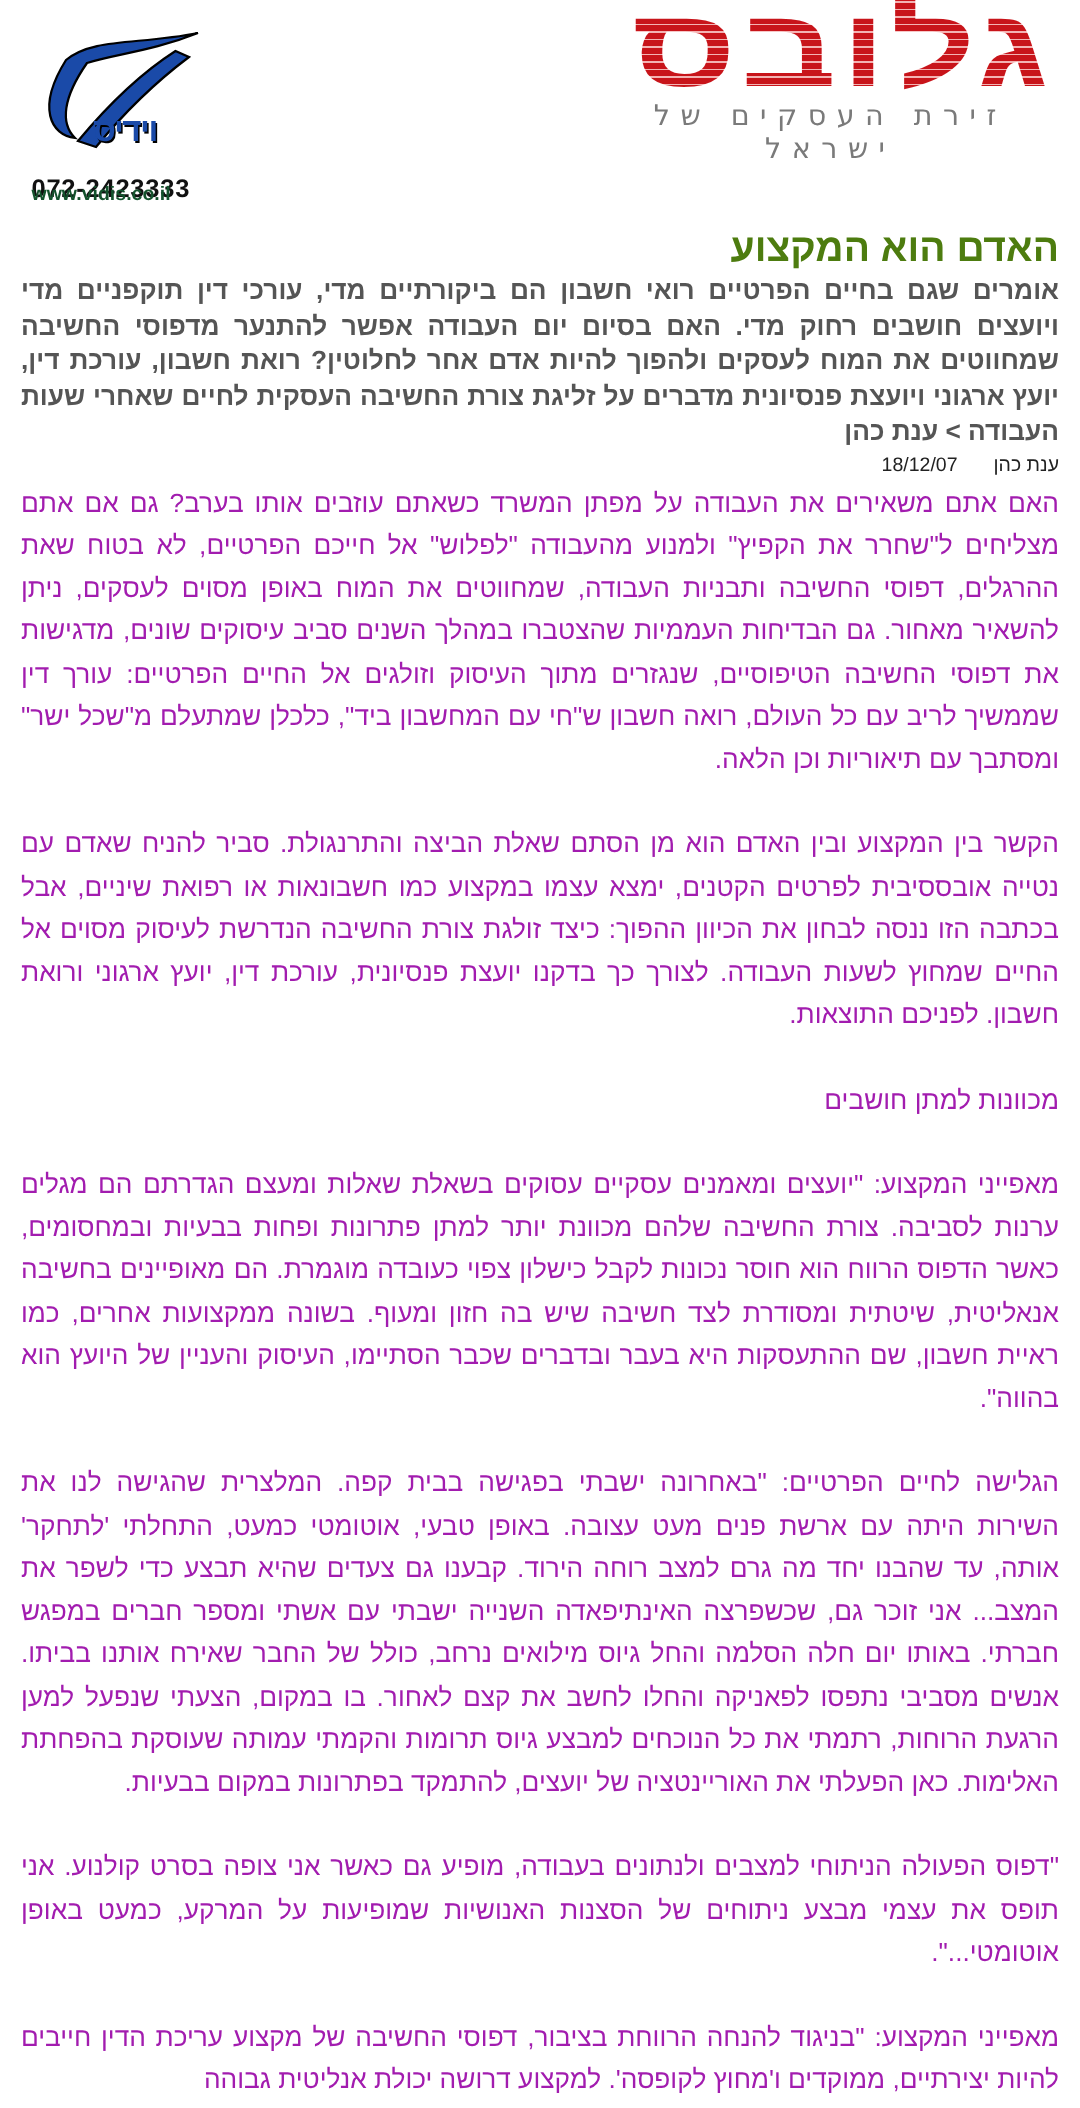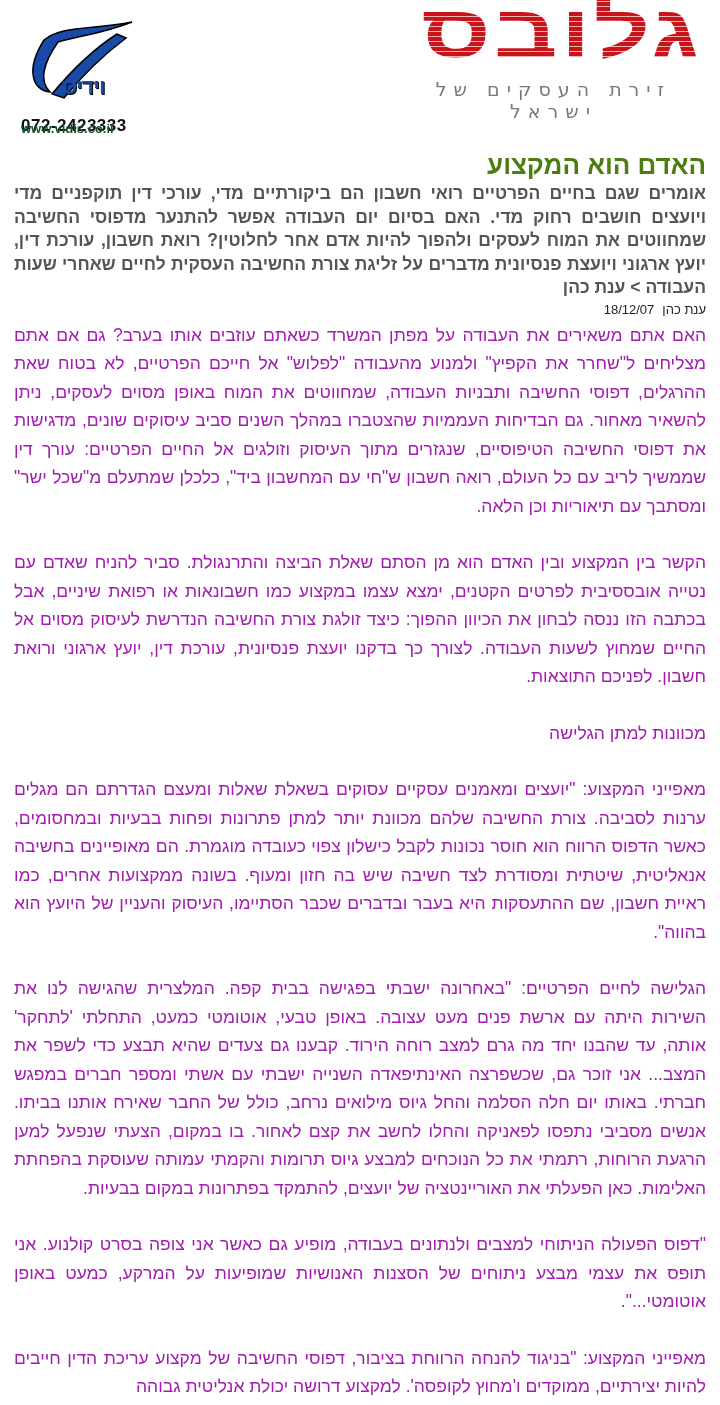--- a/index.html
+++ b/index.html
@@ -42,42 +42,42 @@
     .globes-word {
       position: absolute; right: 8px; top: -8px;
       font-family: "Liberation Sans", sans-serif; font-weight: bold; font-size: 74px;
       color: #c0181c; direction: rtl; letter-spacing: 2px; line-height: 80px;
       background: repeating-linear-gradient(to bottom, #c8141a 0px, #c8141a 4px, #f3b3b3 4px, #f3b3b3 5px);
       -webkit-background-clip: text; background-clip: text;
       -webkit-text-fill-color: transparent;
       transform: scaleX(1.35); transform-origin: right top;
     }
     .globes-tagline {
-      position: absolute; right: 8px; top: 78px;
+      position: absolute; right: 8px; top: 66px;
       font-family: "DejaVu Sans", sans-serif; font-size: 19px; color: #7a7a7a;
       direction: rtl; letter-spacing: 7px;
     }
     
     .article {
       position: absolute; left: 14px; top: 148px; width: 692px;
       direction: rtl; text-align: right;
     }
     .title {
       font-family: "Liberation Sans", sans-serif; font-weight: bold;
       font-size: 26px; line-height: 34px; margin: 0; color: #4d7c0f;
     }
     .lead {
       font-family: "Liberation Sans", sans-serif; font-weight: bold;
       font-size: 17.5px; line-height: 23.5px; color: #555;
       margin: 0; text-align: justify; text-align-last: right;
     }
     .byline {
       font-size: 13px; line-height: 18px; color: #222; margin: 1px 0 0 0;
     }
-    .byline span { margin-left: 8px; }
+    .byline span { margin-left: 24px; }
     .body p {
       font-family: "Liberation Sans", sans-serif;
       font-size: 17.5px; line-height: 28.5px; margin: 0;
       color: #a21caf; text-align: justify; text-align-last: right;
     }
     .body .para { margin-bottom: 28px; }
     .body .sub { margin-bottom: 28px; }
   </style>
 </head>
 <body>
@@ -102,19 +102,19 @@
 <div class="article">
   <h1 class="title">האדם הוא המקצוע</h1>
   <p class="lead">אומרים שגם בחיים הפרטיים רואי חשבון הם ביקורתיים מדי, עורכי דין תוקפניים מדי ויועצים חושבים רחוק מדי. האם בסיום יום העבודה אפשר להתנער מדפוסי החשיבה שמחווטים את המוח לעסקים ולהפוך להיות אדם אחר לחלוטין? רואת חשבון, עורכת דין, יועץ ארגוני ויועצת פנסיונית מדברים על זליגת צורת החשיבה העסקית לחיים שאחרי שעות העבודה &gt; ענת כהן</p>
   <div class="byline">
     <span>ענת כהן</span><span>18/12/07</span>
   </div>
 
   <div class="body" style="margin-top:2px;">
     <p class="para">האם אתם משאירים את העבודה על מפתן המשרד כשאתם עוזבים אותו בערב? גם אם אתם מצליחים ל"שחרר את הקפיץ" ולמנוע מהעבודה "לפלוש" אל חייכם הפרטיים, לא בטוח שאת ההרגלים, דפוסי החשיבה ותבניות העבודה, שמחווטים את המוח באופן מסוים לעסקים, ניתן להשאיר מאחור. גם הבדיחות העממיות שהצטברו במהלך השנים סביב עיסוקים שונים, מדגישות את דפוסי החשיבה הטיפוסיים, שנגזרים מתוך העיסוק וזולגים אל החיים הפרטיים: עורך דין שממשיך לריב עם כל העולם, רואה חשבון ש"חי עם המחשבון ביד", כלכלן שמתעלם מ"שכל ישר" ומסתבך עם תיאוריות וכן הלאה.</p>
     <p class="para">הקשר בין המקצוע ובין האדם הוא מן הסתם שאלת הביצה והתרנגולת. סביר להניח שאדם עם נטייה אובססיבית לפרטים הקטנים, ימצא עצמו במקצוע כמו חשבונאות או רפואת שיניים, אבל בכתבה הזו ננסה לבחון את הכיוון ההפוך: כיצד זולגת צורת החשיבה הנדרשת לעיסוק מסוים אל החיים שמחוץ לשעות העבודה. לצורך כך בדקנו יועצת פנסיונית, עורכת דין, יועץ ארגוני ורואת חשבון. לפניכם התוצאות.</p>
-    <p class="sub">מכוונות למתן הגלישה</p>
+    <p class="sub">מכוונות למתן חושבים</p>
     <p class="para">מאפייני המקצוע: "יועצים ומאמנים עסקיים עסוקים בשאלת שאלות ומעצם הגדרתם הם מגלים ערנות לסביבה. צורת החשיבה שלהם מכוונת יותר למתן פתרונות ופחות בבעיות ובמחסומים, כאשר הדפוס הרווח הוא חוסר נכונות לקבל כישלון צפוי כעובדה מוגמרת. הם מאופיינים בחשיבה אנאליטית, שיטתית ומסודרת לצד חשיבה שיש בה חזון ומעוף. בשונה ממקצועות אחרים, כמו ראיית חשבון, שם ההתעסקות היא בעבר ובדברים שכבר הסתיימו, העיסוק והעניין של היועץ הוא בהווה".</p>
     <p class="para">הגלישה לחיים הפרטיים: "באחרונה ישבתי בפגישה בבית קפה. המלצרית שהגישה לנו את השירות היתה עם ארשת פנים מעט עצובה. באופן טבעי, אוטומטי כמעט, התחלתי 'לתחקר' אותה, עד שהבנו יחד מה גרם למצב רוחה הירוד. קבענו גם צעדים שהיא תבצע כדי לשפר את המצב... אני זוכר גם, שכשפרצה האינתיפאדה השנייה ישבתי עם אשתי ומספר חברים במפגש חברתי. באותו יום חלה הסלמה והחל גיוס מילואים נרחב, כולל של החבר שאירח אותנו בביתו. אנשים מסביבי נתפסו לפאניקה והחלו לחשב את קצם לאחור. בו במקום, הצעתי שנפעל למען הרגעת הרוחות, רתמתי את כל הנוכחים למבצע גיוס תרומות והקמתי עמותה שעוסקת בהפחתת האלימות. כאן הפעלתי את האוריינטציה של יועצים, להתמקד בפתרונות במקום בבעיות.</p>
     <p class="para">"דפוס הפעולה הניתוחי למצבים ולנתונים בעבודה, מופיע גם כאשר אני צופה בסרט קולנוע. אני תופס את עצמי מבצע ניתוחים של הסצנות האנושיות שמופיעות על המרקע, כמעט באופן אוטומטי...".</p>
     <p class="para">מאפייני המקצוע: "בניגוד להנחה הרווחת בציבור, דפוסי החשיבה של מקצוע עריכת הדין חייבים להיות יצירתיים, ממוקדים ו'מחוץ לקופסה'. למקצוע דרושה יכולת אנליטית גבוהה</p>
   </div>
 </div>
 
 </body></html>

